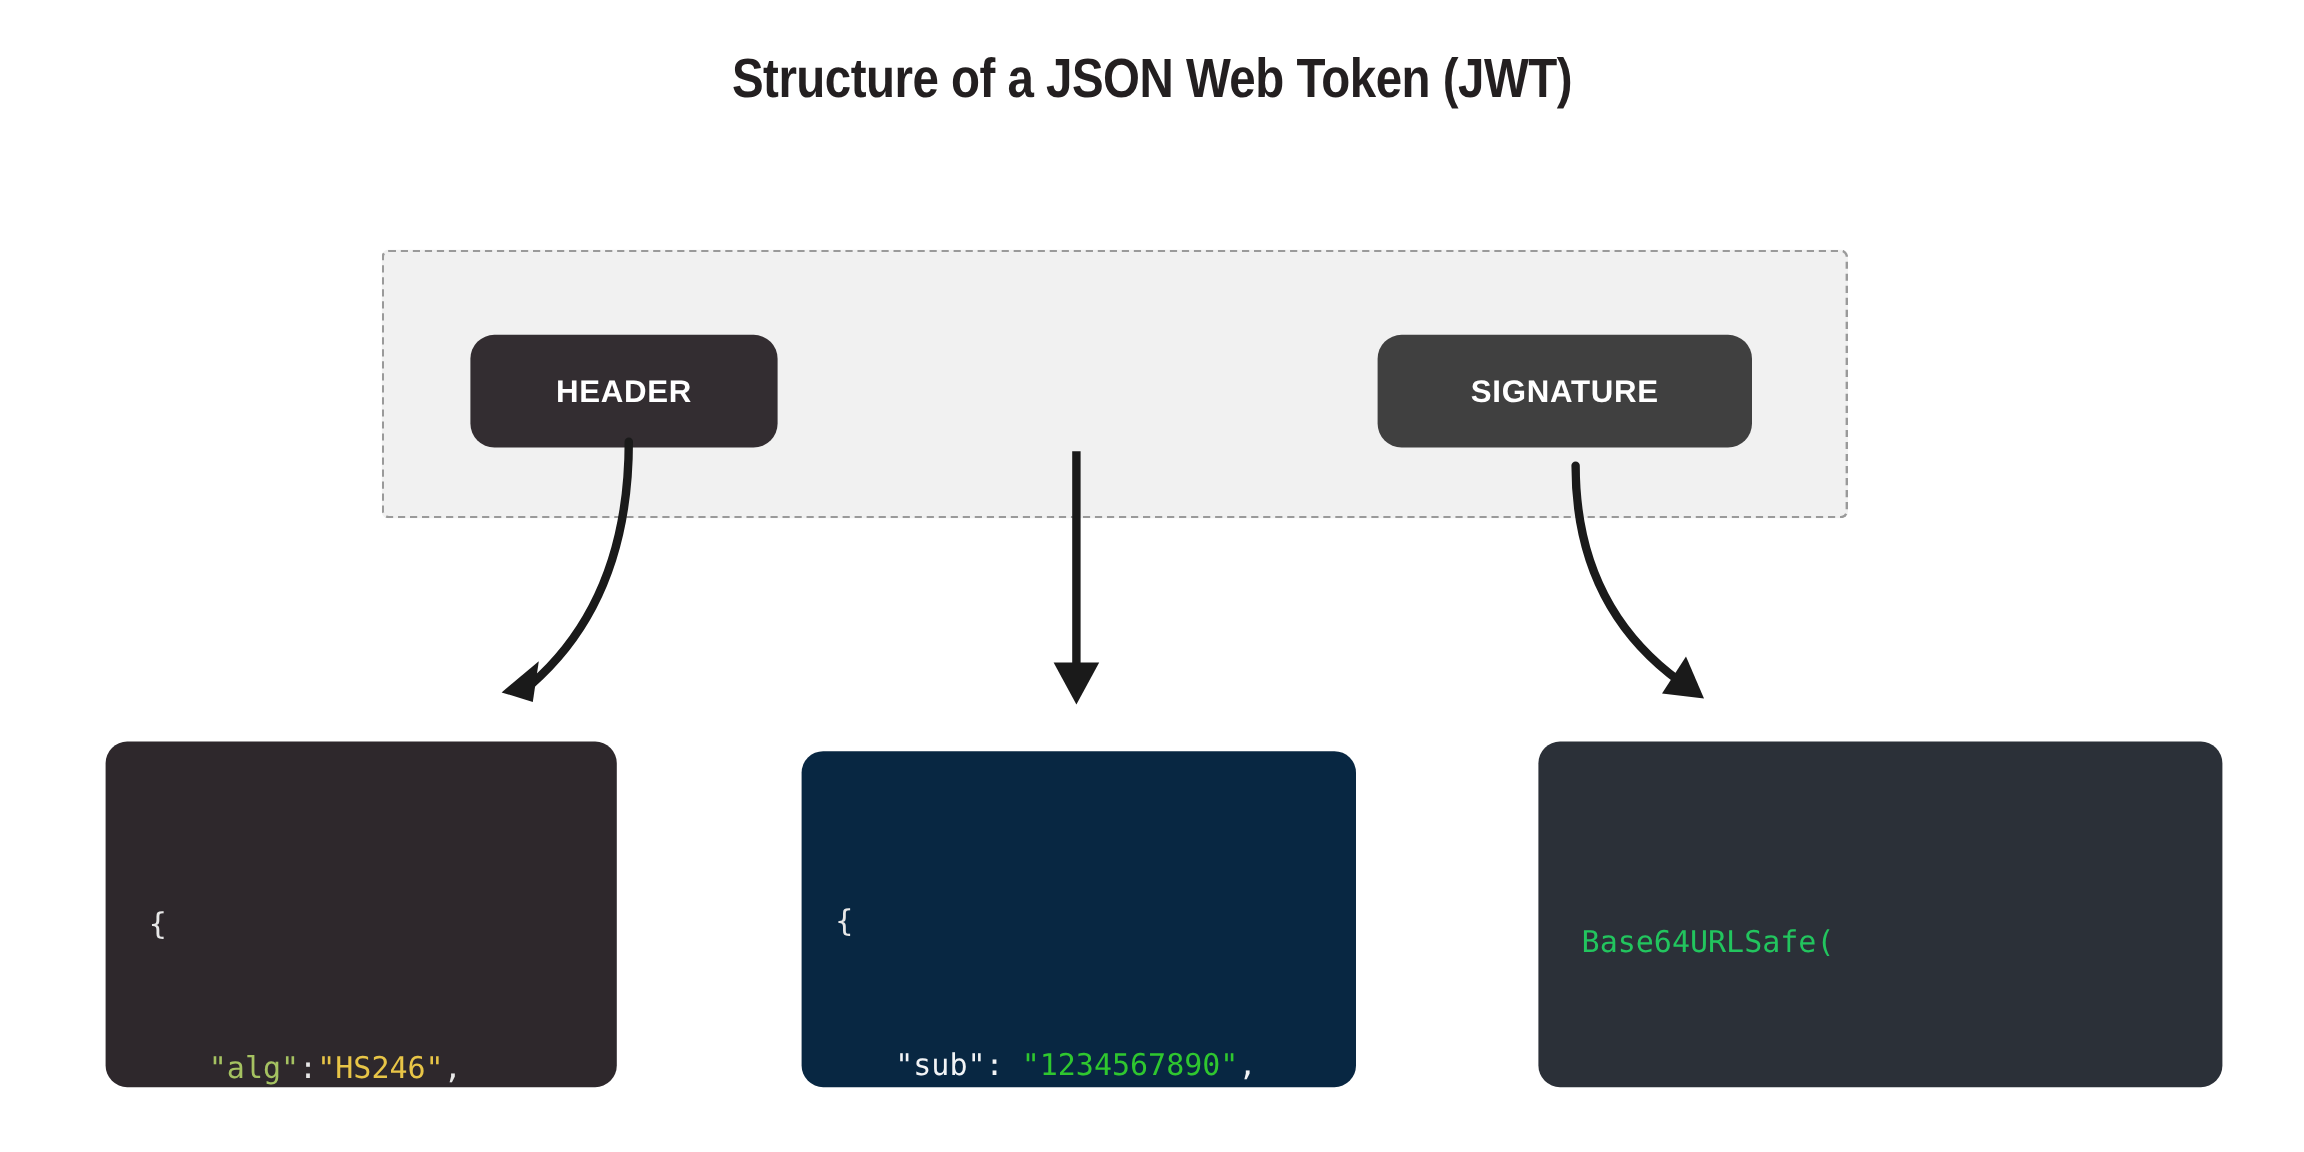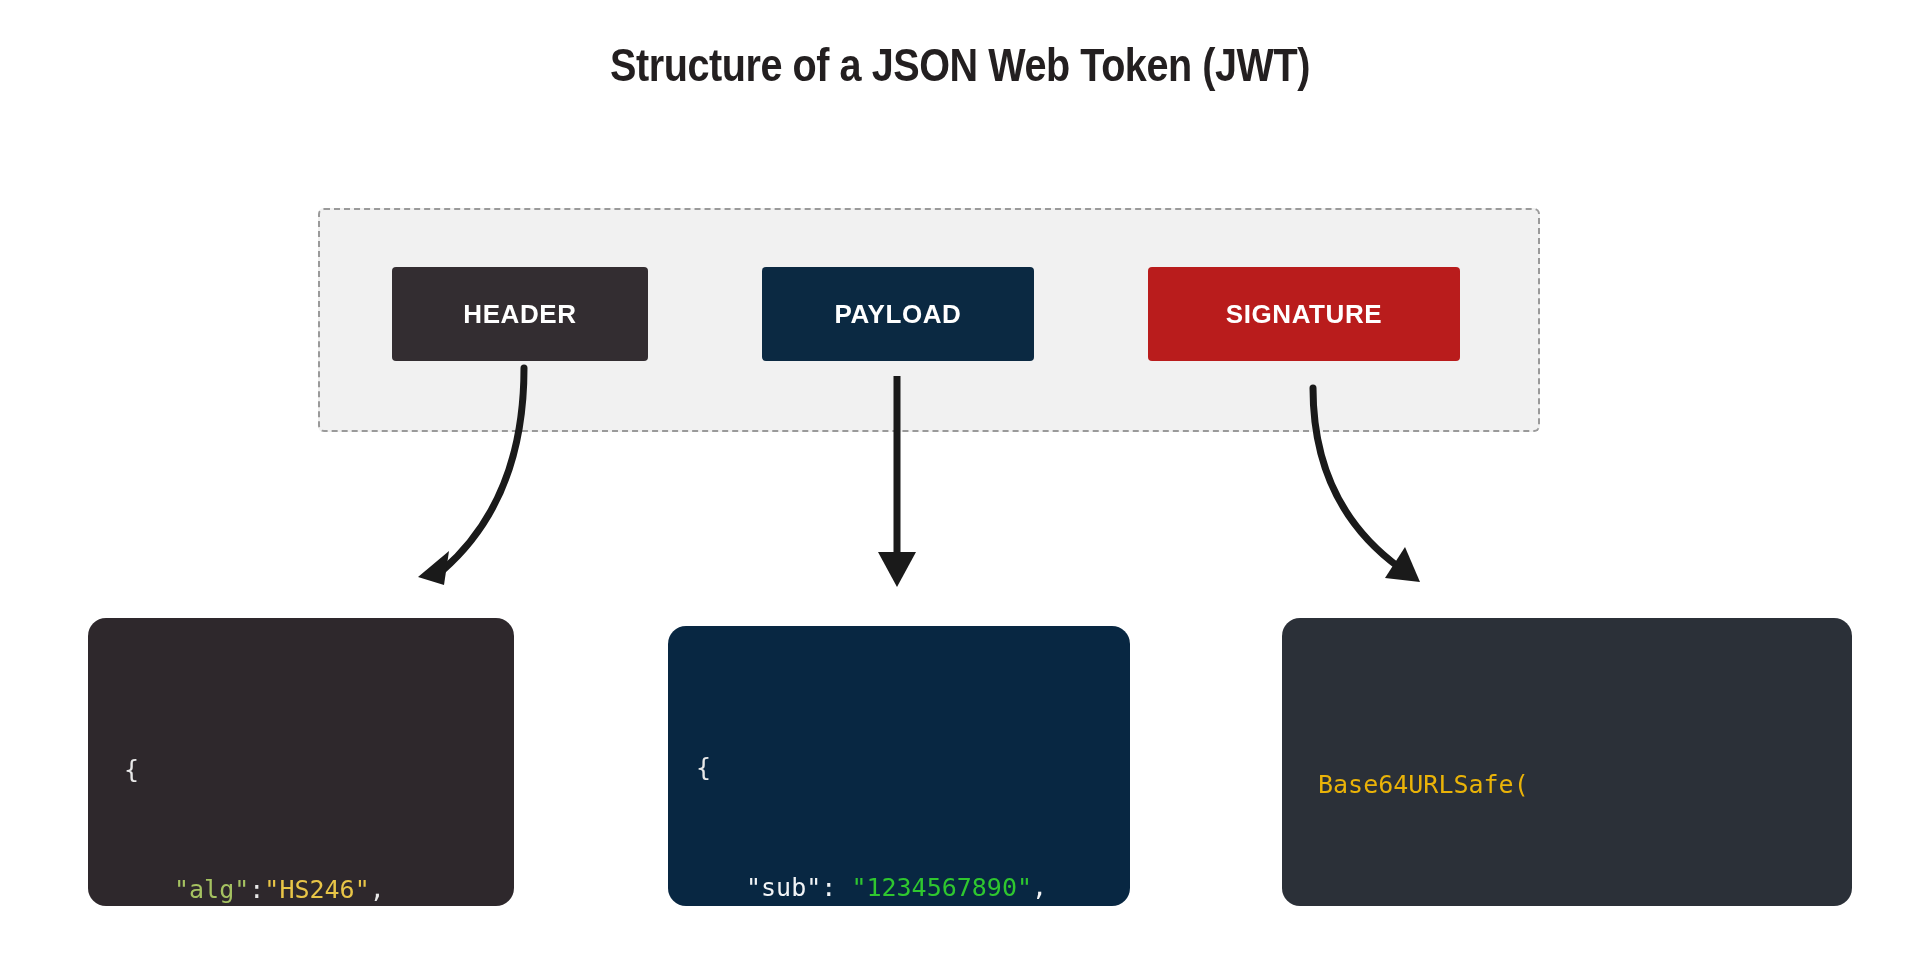--- a/index.html
+++ b/index.html
@@ -33,33 +33,34 @@
     background:#f1f1f1;
     border:2px dashed #9a9a9a;
     border-radius:6px;
     box-sizing:border-box;
   }
 
   
   .pill{
     position:absolute;
     height:94px;
-    border-radius:4px;
+    border-radius:20px;
     display:flex;
     align-items:center;
     justify-content:center;
     color:#ffffff;
     font-size:26px;
     font-weight:bold;
     letter-spacing:0.6px;
     box-sizing:border-box;
+    margin-top:12px;
   }
   .pill-header{left:392px;top:267px;width:256px;background:#332d31;}
   .pill-payload{left:762px;top:267px;width:272px;background:#0b2942;}
-  .pill-signature{left:1148px;top:267px;width:312px;background:#b91c1c;}
+  .pill-signature{left:1148px;top:267px;width:312px;background:#404040;}
 
   
   .arrows{position:absolute;left:0;top:0;width:1920px;height:960px;pointer-events:none;}
 
   
   .code-box{
     position:absolute;
     border-radius:18px;
     box-sizing:border-box;
     font-family:"DejaVu Sans Mono", monospace;
@@ -86,36 +87,33 @@
   }
 
   .ln{display:block;}
   .ind1{padding-left:2.0em;}
 
   .pun{color:#e8e8e8;}
   .k-green{color:#a5c261;}
   .v-gold{color:#e8c547;}
   .p-key{color:#f2f4f6;}
   .p-str{color:#2fc72f;}
-  .sig-text{color:#eab308;}
+  .sig-text{color:#22c55e;}
 </style>
 </head>
 <body>
 
 <div class="stage">
 
   <div class="title">Structure of a JSON Web Token (JWT)</div>
 
   <div class="token-container"></div>
 
   <div class="pill pill-header">
     <span>HEADER</span>
-  </div>
-  <div class="pill pill-payload">
-    <span>PAYLOAD</span>
   </div>
   <div class="pill pill-signature">
     <span>SIGNATURE</span>
   </div>
 
   <svg class="arrows" viewBox="0 0 1920 960" width="1920" height="960">
 
     <g>
       <path d="M524,368 C524,450 500,520 443,570" stroke="#1a1a1a" stroke-width="7" fill="none" stroke-linecap="round"></path>
       <polygon points="444,585 418,577 449,551" fill="#1a1a1a"></polygon>

